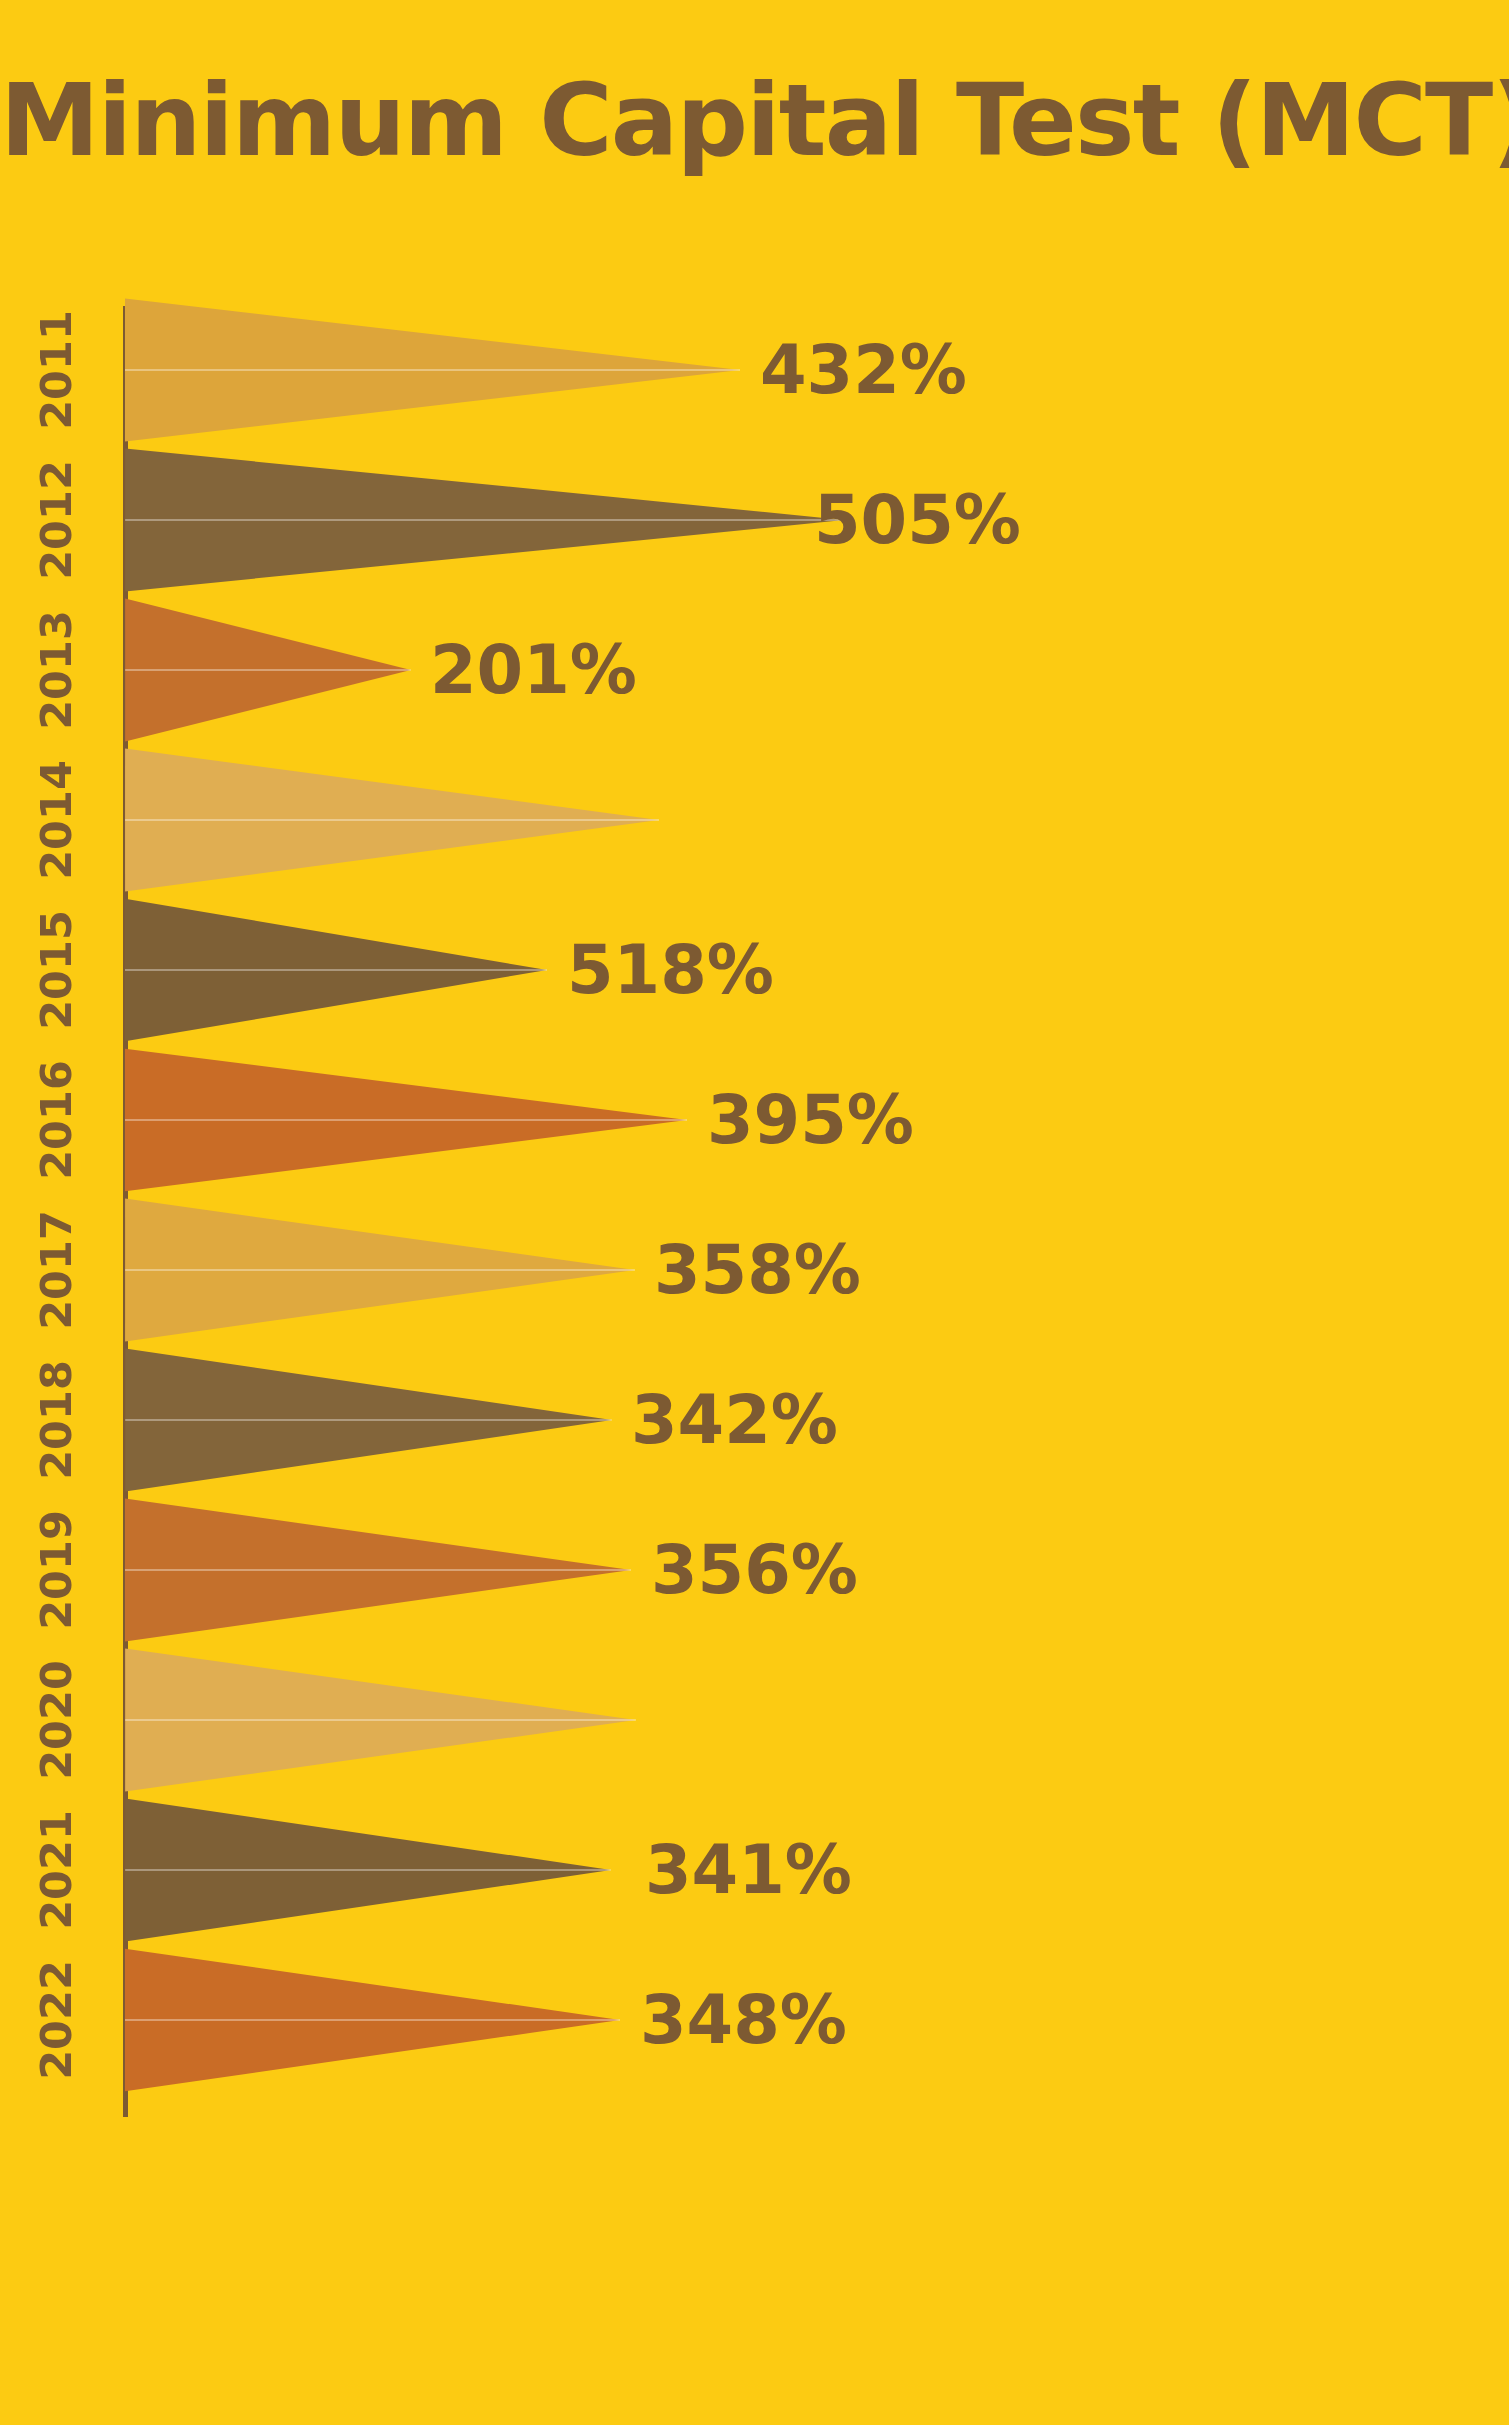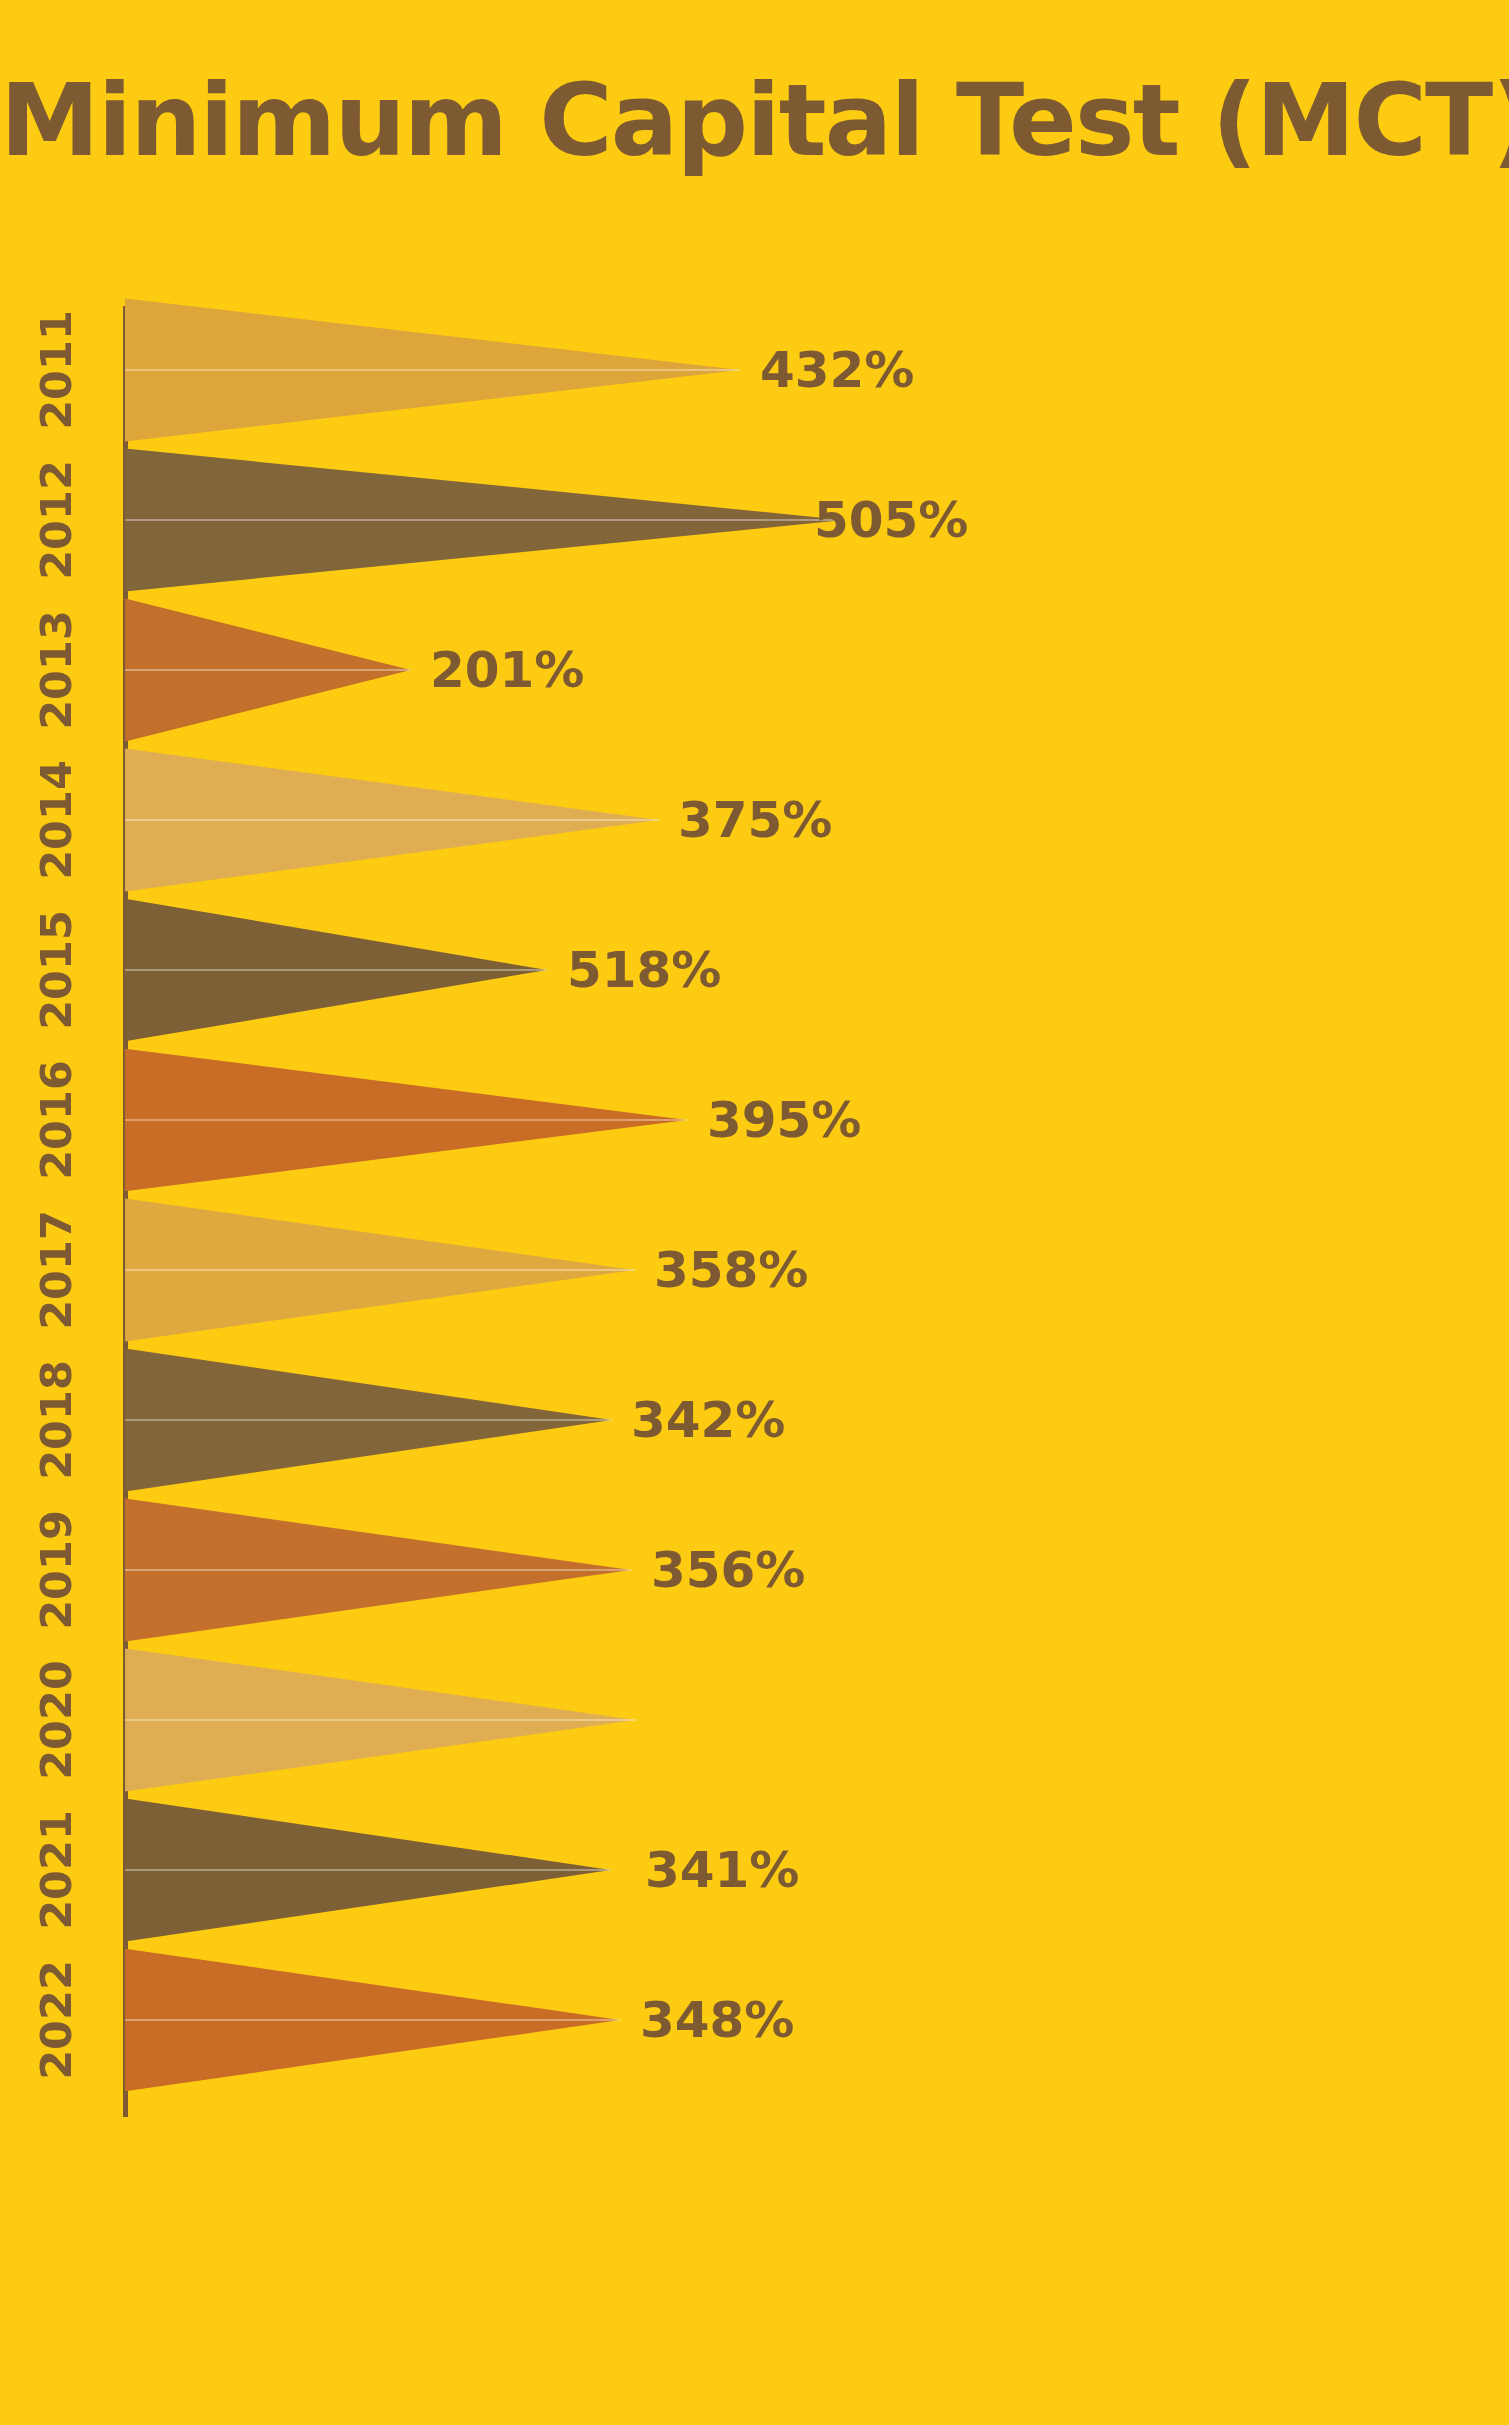--- a/index.html
+++ b/index.html
@@ -81,21 +81,21 @@
   }
   .tri-wrap svg {
     display: block;
   }
   .value-label {
     position: absolute;
     top: 0;
     height: 150px;
     display: flex;
     align-items: center;
-    font-size: 50px;
+    font-size: 67px;
     font-weight: bold;
     color: #7D5A32;
     white-space: nowrap;
   }
 </style>
 </head>
 <body>
 
 <div class="page">
 
@@ -143,21 +143,20 @@
         <div class="row" style="top: 450px;">
           <div class="year-label">
             <span>2014</span>
           </div>
           <div class="tri-wrap" style="width: 534px;">
             <svg width="534" height="150" viewBox="0 0 598 168">
               <polygon points="0,4 598,84 0,164" fill="#E0AE52"></polygon>
               <line x1="0" y1="84" x2="598" y2="84" stroke="rgba(255,255,255,0.35)" stroke-width="2"></line>
             </svg>
           </div>
-          <div class="value-label" style="left: 678px;">375%</div>
         </div>
         <div class="row" style="top: 600px;">
           <div class="year-label">
             <span>2015</span>
           </div>
           <div class="tri-wrap" style="width: 422px;">
             <svg width="422" height="150" viewBox="0 0 473 168">
               <polygon points="0,4 473,84 0,164" fill="#7E6036"></polygon>
               <line x1="0" y1="84" x2="473" y2="84" stroke="rgba(255,255,255,0.35)" stroke-width="2"></line>
             </svg>

